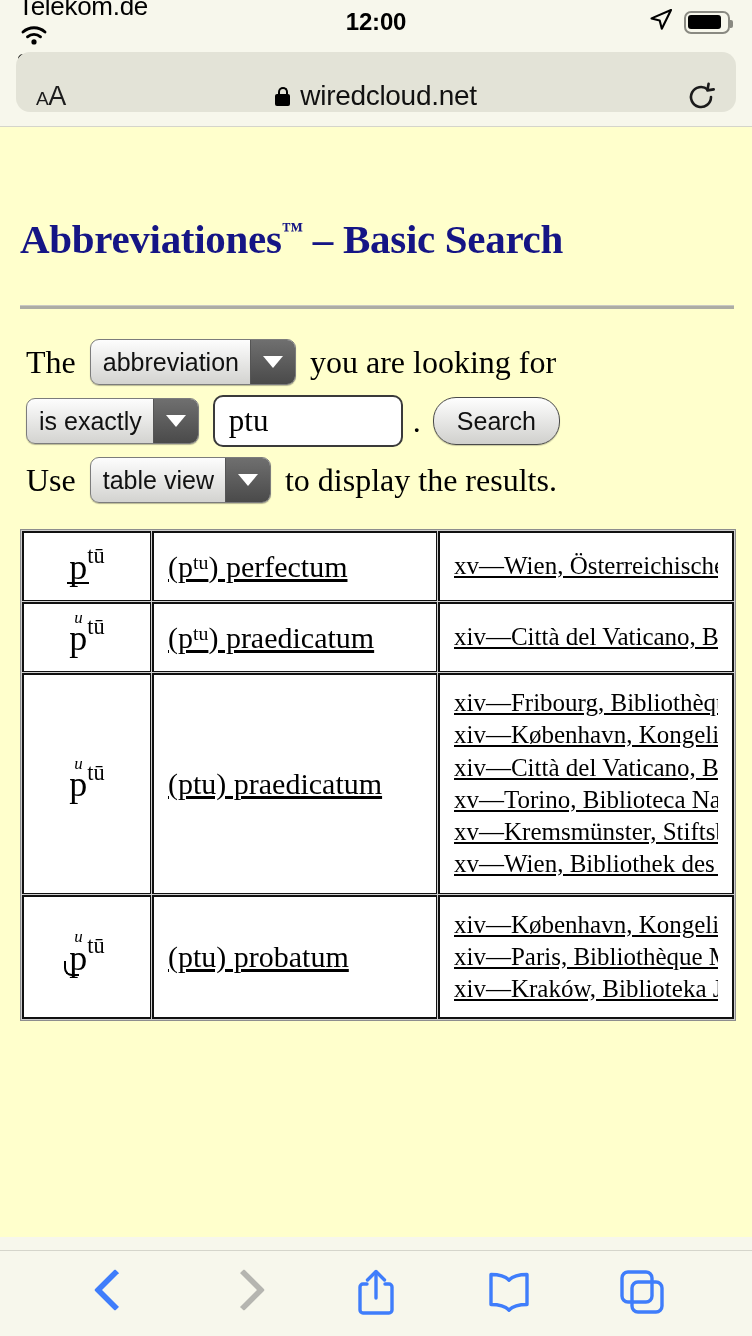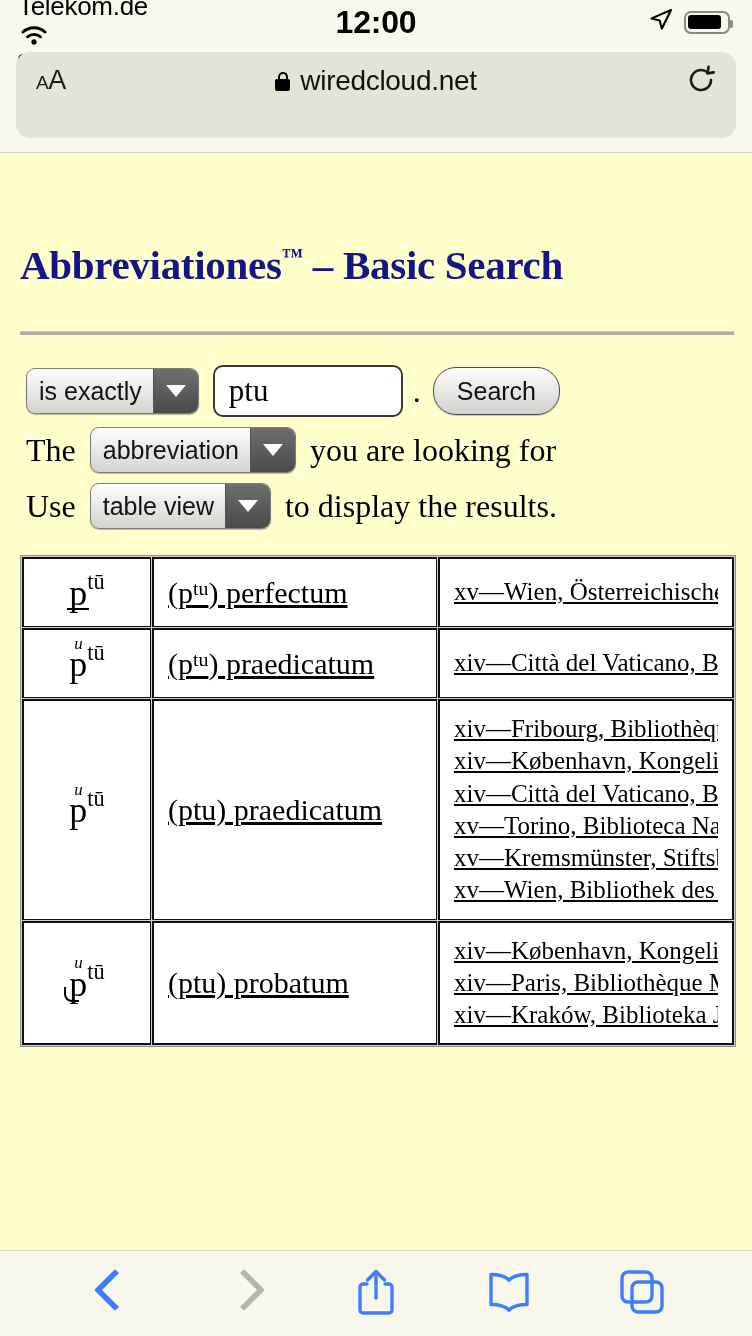--- a/index.html
+++ b/index.html
@@ -30,21 +30,21 @@
   .sb-bars i:nth-child(4) { height: 19px; background: #b9b9b3; }
   .sb-carrier { font-size: 26px; color: #000; letter-spacing: -0.3px; }
   .sb-vpn {
     border: 2.2px solid #000; border-radius: 5px;
     font-size: 14px; font-weight: 700; padding: 1px 4px 2px;
     line-height: 1; letter-spacing: 0.3px;
   }
   .sb-time {
     position: absolute; left: 0; right: 0; top: 0; bottom: 0;
     display: flex; align-items: center; justify-content: center;
-    font-size: 32px; font-weight: 600; letter-spacing: -0.2px;
+    font-size: 24px; font-weight: 600; letter-spacing: -0.2px;
     pointer-events: none;
   }
   .sb-right { margin-left: auto; display: flex; align-items: center; gap: 10px; }
   .batt {
     width: 46px; height: 23px; border: 2.4px solid #8a8a82;
     border-radius: 7px; padding: 2.2px; box-sizing: border-box;
     position: relative;
   }
   .batt::after {
     content: ""; position: absolute; right: -5px; top: 7px;
@@ -53,21 +53,21 @@
   .batt > span { display: block; height: 100%; width: 88%; background: #000; border-radius: 3px; }
 
   
   .urlbar-wrap {
     padding: 8px 16px 14px;
     background: #f7f7ec;
     border-bottom: 1px solid #d5d5cb;
   }
   .urlbar {
     height: 60px; background: #e3e3d7; border-radius: 14px;
-    display: flex; align-items: flex-start; padding: 13px 20px;
+    display: flex; align-items: flex-end; padding: 0 20px;
     position: relative;
   }
   .url-aa { font-size: 27px; color: #1c1c1c; letter-spacing: -0.5px; }
   .url-aa .small { font-size: 19px; }
   .url-center {
     position: absolute; left: 0; right: 0;
     display: flex; align-items: center; justify-content: center; gap: 10px;
     pointer-events: none;
   }
   .lock {
@@ -268,43 +268,43 @@
   </div>
 </div>
 
 <div class="page">
 
   <h1 class="page-title"><span>Abbreviationes</span><sup>™</sup><span> – Basic Search</span></h1>
 
   <div class="hr"></div>
 
   <div class="form">
+
+    <div class="frow">
+      <span class="ftext pre">The</span>
+      <span class="sel">
+        <span class="lab">abbreviation</span>
+        <span class="arw">
+            <span></span>
+          </span>
+      </span>
+      <span class="ftext post">you are looking for</span>
+    </div>
 
     <div class="frow">
       <span class="sel">
         <span class="lab">is exactly</span>
         <span class="arw">
             <span></span>
           </span>
       </span>
       <span style="width:14px"></span>
       <span class="txtinput">ptu</span>
       <span class="period">.</span>
       <span class="btn">Search</span>
-    </div>
-
-    <div class="frow">
-      <span class="ftext pre">The</span>
-      <span class="sel">
-        <span class="lab">abbreviation</span>
-        <span class="arw">
-            <span></span>
-          </span>
-      </span>
-      <span class="ftext post">you are looking for</span>
     </div>
 
     <div class="frow">
       <span class="ftext pre">Use</span>
       <span class="sel">
         <span class="lab">table view</span>
         <span class="arw">
             <span></span>
           </span>
       </span>

